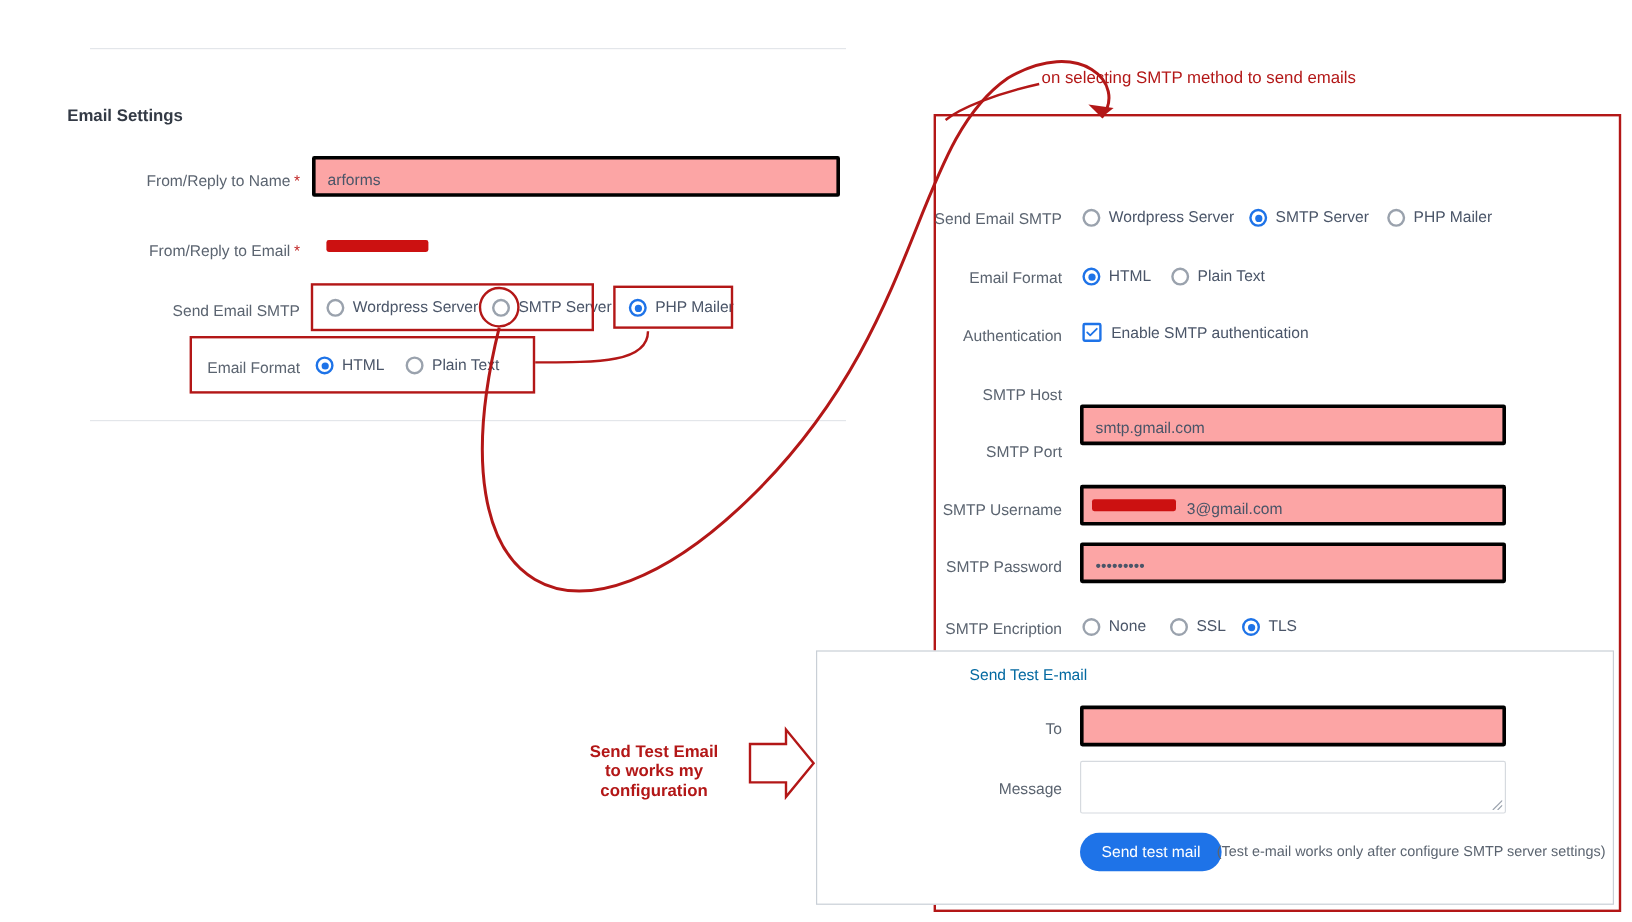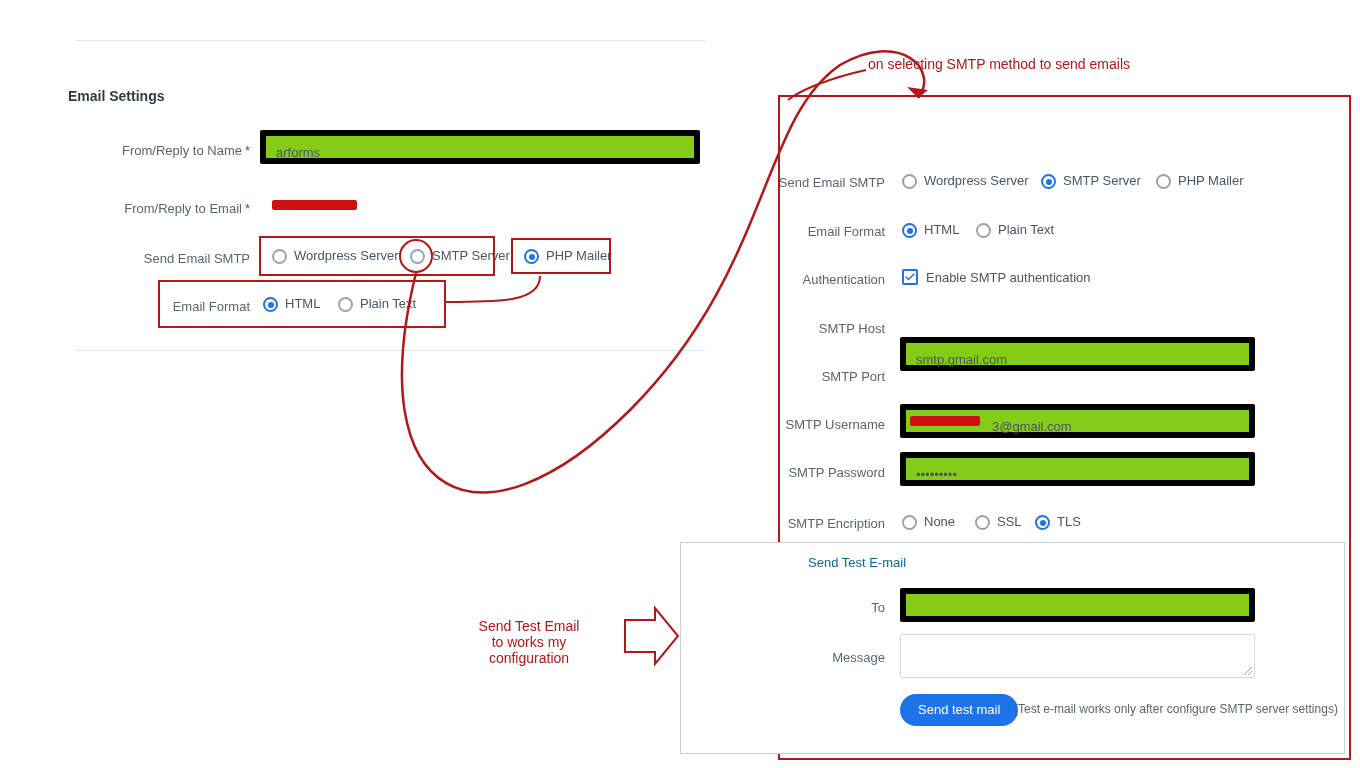--- a/index.html
+++ b/index.html
@@ -11,34 +11,34 @@
     color: #4a5568;
     background: #fff;
     width: 1360px;
     height: 768px;
     position: relative;
     overflow: hidden;
   }
   .canvas { position: relative; width: 1360px; height: 768px; }
 
   
-  .section-title { font-weight: 700; color: #333a45; font-size: 14px; margin-left: 12px; }
+  .section-title { font-weight: 700; color: #333a45; font-size: 14px; }
 
   
   .hr { position: absolute; height: 1px; background: #e3e6ea; }
 
   
   .lbl { position: absolute; text-align: right; color: #5b6470; font-size: 13px; }
   .req { color: #c02626; margin-left: 3px; }
 
   
   .inp {
     position: absolute;
-    border: 6px solid #000000;
-    background: #84cc16;
+    border: 3px solid #000000;
+    background: #fca5a5;
     padding: 0 10px;
     font-size: 13px;
     color: #4a5568;
     height: 34px;
     line-height: 34px;
     border-radius: 2px;
   }
   .ta { position: absolute; border: 1px solid #d6dadf; background:#fff; border-radius:2px; resize:none; }
   .ta .grip { position:absolute; right:2px; bottom:2px; width:10px; height:10px; }
 
@@ -192,21 +192,21 @@
   <div class="ta" style="left:900px; top:634px; width:355px; height:44px;">
     <svg class="grip" viewBox="0 0 10 10">
       <line x1="2" y1="10" x2="10" y2="2" stroke="#9aa2ad" stroke-width="1"></line>
       <line x1="6" y1="10" x2="10" y2="6" stroke="#9aa2ad" stroke-width="1"></line>
     </svg>
   </div>
 
   <button class="btn" style="left:900px; top:694px;">Send test mail</button>
   <div class="hint" style="left:1014px; top:702px;">(Test e-mail works only after configure SMTP server settings)</div>
 
-  <div class="red-text" style="left:454px; top:618px; text-align:center; width:150px;">
+  <div class="red-text" style="left:470px; top:618px; text-align:center; width:150px;font-weight:bold;">
     <div>Send Test Email</div>
     <div>to works my</div>
     <div>configuration</div>
   </div>
 
   <svg class="overlay" width="1360" height="768">
 
     <path d="M416 273 C 360 500, 480 560, 630 410 C 770 270, 760 120, 840 65 C 900 30, 940 70, 918 98" stroke="#b31717" stroke-width="2.5" fill="none"></path>
 
     <polygon points="918,98 907,87 928,90" fill="#b31717"></polygon>

